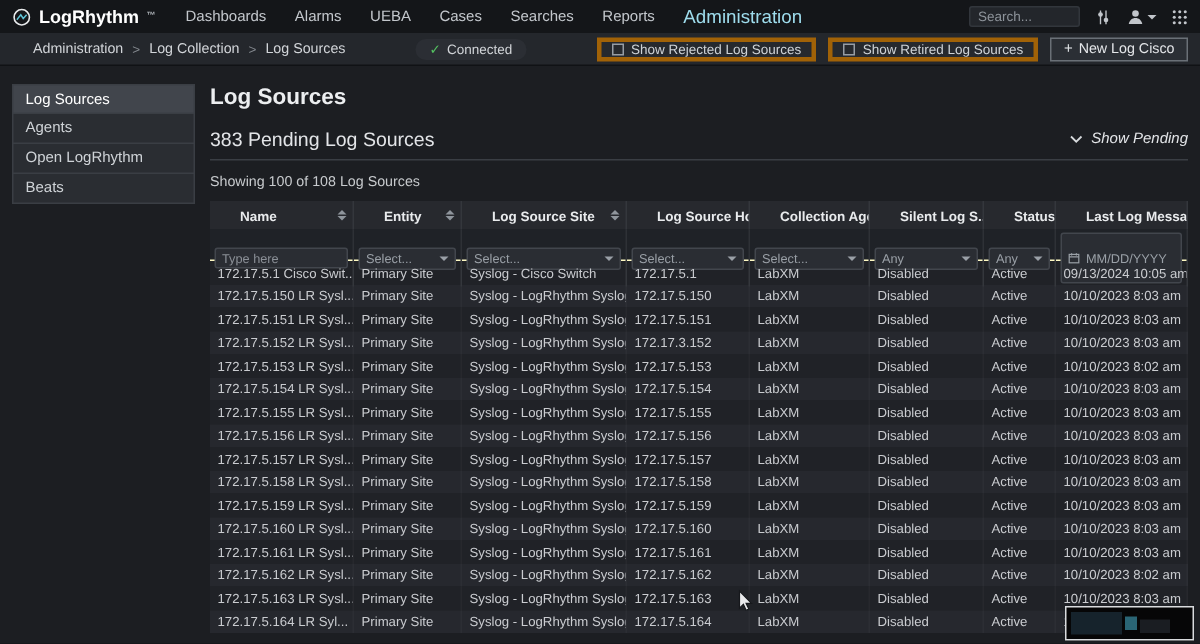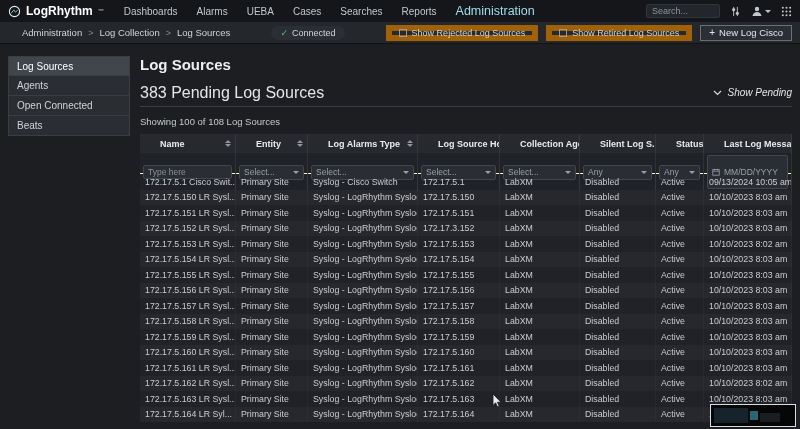--- a/index.html
+++ b/index.html
@@ -18,36 +18,36 @@
   .search-input::placeholder { color:#8d939a; }
   .icon-btn { display:flex; align-items:center; gap:2px; }
   .tiny-caret { width:0; height:0; border-left:3px solid transparent; border-right:3px solid transparent; border-top:3px solid #c2c6cb; }
 
   
   .breadbar { height:22px; background:#24272c; display:flex; align-items:center; border-bottom:1px solid #101215; }
   .breadcrumb { display:flex; align-items:center; gap:6px; margin-left:22px; font-size:9.5px; color:#d2d5d9; white-space:nowrap; }
   .crumb-sep { color:#84898f; font-size:9px; }
   .connected { margin-left:auto; display:flex; align-items:center; gap:4px; background:#2b2e34; border-radius:9px; padding:2px 9px; font-size:9px; color:#d2d5d9; }
   .rightgroup { margin-left:auto; display:flex; align-items:center; gap:8px; margin-right:8px; }
-  .chk { display:flex; align-items:center; gap:5px; font-size:9px; color:#cfd3d7; border:6px solid #a16207; padding:2px 7px; background:#26292e; height:16px; white-space:nowrap; }
+  .chk { display:flex; align-items:center; gap:5px; font-size:9px; color:#cfd3d7; border:3px solid #a16207; padding:2px 7px; background:#26292e; height:16px; white-space:nowrap; }
   .chkbox { width:8px; height:8px; border:1px solid #979da4; background:transparent; flex:none; }
   .newbtn { display:flex; align-items:center; gap:4px; font-size:9.5px; color:#e4e6e9; border:1px solid #6a7077; padding:2px 8px; background:#2b2f35; height:16px; white-space:nowrap; }
   .plus { font-size:10px; line-height:1; }
 
   
   .content { display:flex; height:385px; }
   .sidebar { width:122px; margin:12px 0 0 8px; flex:none; }
   .side-item { height:20px; display:flex; align-items:center; padding:0 8px; font-size:10px; color:#cfd3d7; background:#2a2d32; border:1px solid #3a3e44; border-top:none; }
   .side-item:first-child { border-top:1px solid #3a3e44; }
   .side-item.active { background:#41454c; color:#ffffff; }
 
   .main { flex:1; margin:12px 8px 0 10px; min-width:0; }
   .page-title { font-size:15px; font-weight:bold; color:#eceef0; margin:0 0 6px 0; }
   .pending { height:28px; display:flex; align-items:center; justify-content:space-between; border-bottom:1px solid #3a3e44; }
-  .pending-label { font-size:16px; color:#e3e5e8;text-align:right; }
+  .pending-label { font-size:13px; color:#e3e5e8;text-align:right; }
   .show-pending { display:flex; align-items:center; gap:6px; font-size:10px; color:#e3e5e8;font-style:italic; }
   .showing { font-size:9.5px; color:#c7cacd; margin:9px 0 7px 0; }
 
   
   .thead, .tfilter, .trow { display:grid; grid-template-columns:96px 72px 110px 82px 80px 76px 48px 88px; }
   .thead { background:#27292e; height:19px; }
   .hcell { display:flex; align-items:center; justify-content:space-between; padding:0 4px; border-right:1px solid #34373c; font-size:9px; font-weight:bold; color:#e9ebed; overflow:hidden; white-space:nowrap; min-width:0;margin-left:16px; }
   .sort { display:flex; flex-direction:column; gap:1px; flex:none; margin-left:2px; }
   .sort i { display:block; width:0; height:0; border-left:3px solid transparent; border-right:3px solid transparent; }
   .sort .up { border-bottom:3px solid #8f959c; }
@@ -160,21 +160,21 @@
 
   <div class="content">
     <aside class="sidebar">
       <div class="side-item active">
           <span>Log Sources</span>
         </div>
       <div class="side-item">
           <span>Agents</span>
         </div>
       <div class="side-item">
-          <span>Open Connected</span>
+          <span>Open LogRhythm</span>
         </div>
       <div class="side-item">
           <span>Beats</span>
         </div>
     </aside>
 
     <main class="main">
       <h1 class="page-title">Log Sources</h1>
 
       <div class="pending">
@@ -199,21 +199,21 @@
               </span>
             </div>
           <div class="hcell">
               <span>Entity</span>
               <span class="sort">
                 <i class="up"></i>
                 <i class="down"></i>
               </span>
             </div>
           <div class="hcell">
-              <span>Log Alarms Type</span>
+              <span>Log Source Site</span>
               <span class="sort">
                 <i class="up"></i>
                 <i class="down"></i>
               </span>
             </div>
           <div class="hcell">
               <span>Log Source Host</span>
               <span class="sort">
                 <i class="up"></i>
                 <i class="down"></i>

